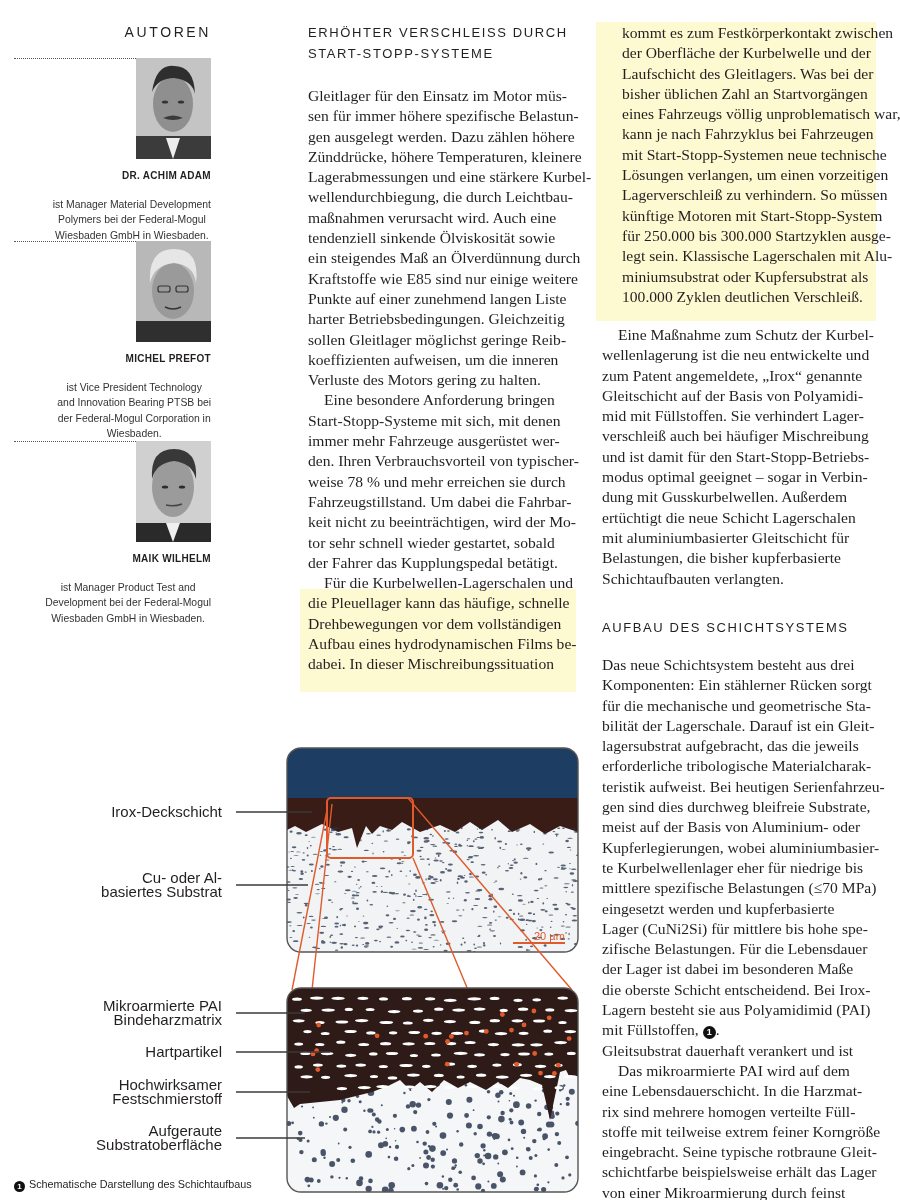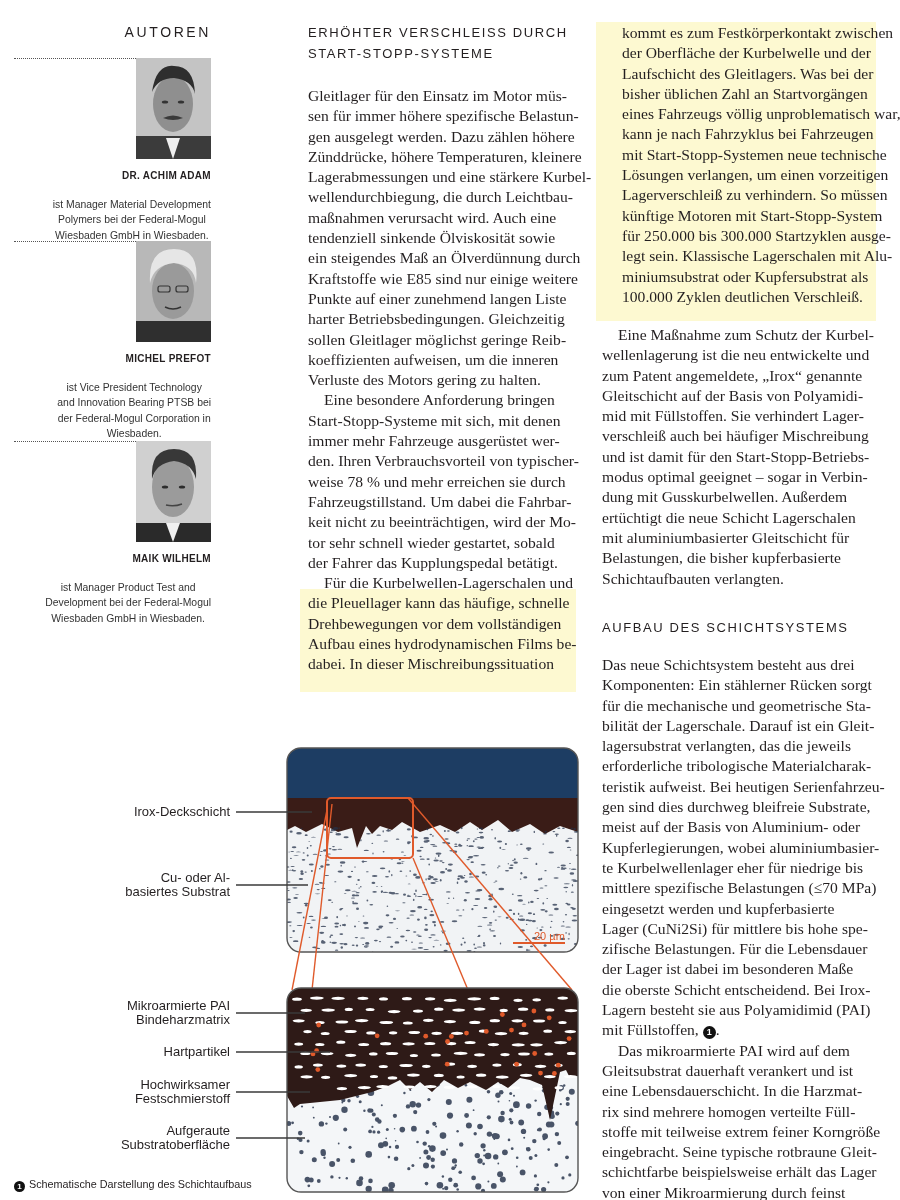--- a/index.html
+++ b/index.html
@@ -48,21 +48,21 @@
   #col1-hl { position: absolute; left: 300px; top: 589px; width: 276px; height: 103px; }
   #col2 { left: 622px; top: 23px; width: 280px; }
   #col2-hl { position: absolute; left: 596px; top: 22px; width: 280px; height: 299px; }
   #col2b { left: 602px; top: 325px; width: 280px; }
   #col2-head { position: absolute; left: 602px; top: 618px; }
   #col2c { left: 602px; top: 655px; width: 280px; }
 
   
   #figure { position: absolute; left: 0; top: 740px; width: 590px; height: 460px; }
   .fig-label {
-    position: absolute; right: 0; font-size: 13px; line-height: 13.5px; text-align: left;
+    position: absolute; right: 8px; font-size: 15px; line-height: 13.5px; text-align: left;
     color: #231f20; white-space: nowrap;
   }
   .lbl-wrap { position: absolute; left: 80px; width: 150px; }
   #caption {
     position: absolute; left: 14px; top: 1178px; font-size: 10.8px; white-space: nowrap; color: #231f20;
   }
   #caption .num {
     display: inline-block; width: 11px; height: 11px; border-radius: 50%; background: #111;
     color: #fff; font-size: 8px; line-height: 11px; text-align: center; font-weight: bold;
     vertical-align: -1px; margin-right: 4px;
@@ -213,37 +213,37 @@
     <div class="ln"><span>Belastungen, die bisher kupferbasierte</span></div>
     <div class="ln"><span>Schichtaufbauten verlangten.</span></div>
   </div>
 
 <div id="col2-head" class="sans head">AUFBAU DES SCHICHTSYSTEMS</div>
 <div id="col2c" class="col serif">
     <div class="ln"><span>Das neue Schichtsystem besteht aus drei</span></div>
     <div class="ln"><span>Komponenten: Ein stählerner Rücken sorgt</span></div>
     <div class="ln"><span>für die mechanische und geometrische Sta-</span></div>
     <div class="ln"><span>bilität der Lagerschale. Darauf ist ein Gleit-</span></div>
-    <div class="ln"><span>lagersubstrat verlangten, das die jeweils</span></div>
+    <div class="ln"><span>lagersubstrat aufgebracht, das die jeweils</span></div>
     <div class="ln"><span>erforderliche tribologische Materialcharak-</span></div>
     <div class="ln"><span>teristik aufweist. Bei heutigen Serienfahrzeu-</span></div>
     <div class="ln"><span>gen sind dies durchweg bleifreie Substrate,</span></div>
     <div class="ln"><span>meist auf der Basis von Aluminium- oder</span></div>
     <div class="ln"><span>Kupferlegierungen, wobei aluminiumbasier-</span></div>
     <div class="ln"><span>te Kurbelwellenlager eher für niedrige bis</span></div>
     <div class="ln"><span>mittlere spezifische Belastungen (≤70 MPa)</span></div>
     <div class="ln"><span>eingesetzt werden und kupferbasierte</span></div>
     <div class="ln"><span>Lager (CuNi2Si) für mittlere bis hohe spe-</span></div>
     <div class="ln"><span>zifische Belastungen. Für die Lebensdauer</span></div>
     <div class="ln"><span>der Lager ist dabei im besonderen Maße</span></div>
     <div class="ln"><span>die oberste Schicht entscheidend. Bei Irox-</span></div>
     <div class="ln"><span>Lagern besteht sie aus Polyamidimid (PAI)</span></div>
     <div class="ln"><span>mit Füllstoffen,</span> <span class="inline-num">1</span><span>.</span></div>
+    <div class="ln"><span>Gleitsubstrat dauerhaft verankert und ist</span></div>
     <div class="ln ind"><span>Das mikroarmierte PAI wird auf dem</span></div>
-    <div class="ln"><span>Gleitsubstrat dauerhaft verankert und ist</span></div>
     <div class="ln"><span>eine Lebensdauerschicht. In die Harzmat-</span></div>
     <div class="ln"><span>rix sind mehrere homogen verteilte Füll-</span></div>
     <div class="ln"><span>stoffe mit teilweise extrem feiner Korngröße</span></div>
     <div class="ln"><span>eingebracht. Seine typische rotbraune Gleit-</span></div>
     <div class="ln"><span>schichtfarbe beispielsweise erhält das Lager</span></div>
     <div class="ln"><span>von einer Mikroarmierung durch feinst</span></div>
   </div>
 
 <div id="figure">
   <svg id="fig-svg" width="590" height="460" viewBox="0 0 590 460">

